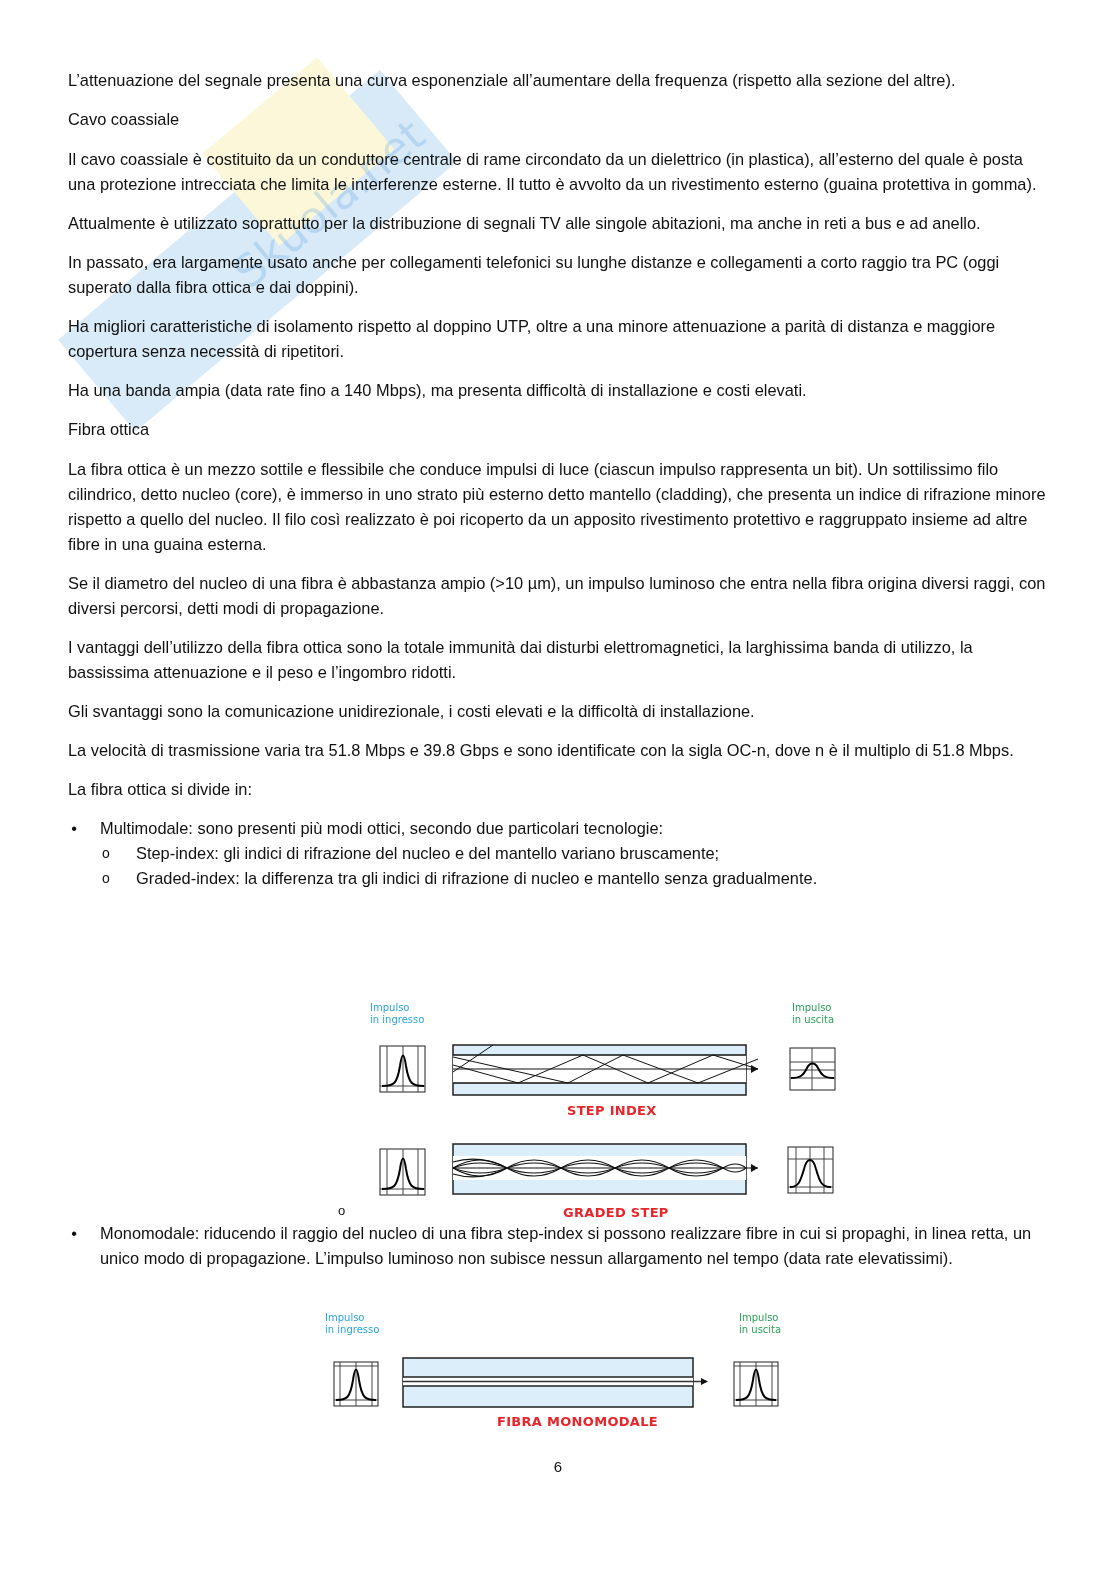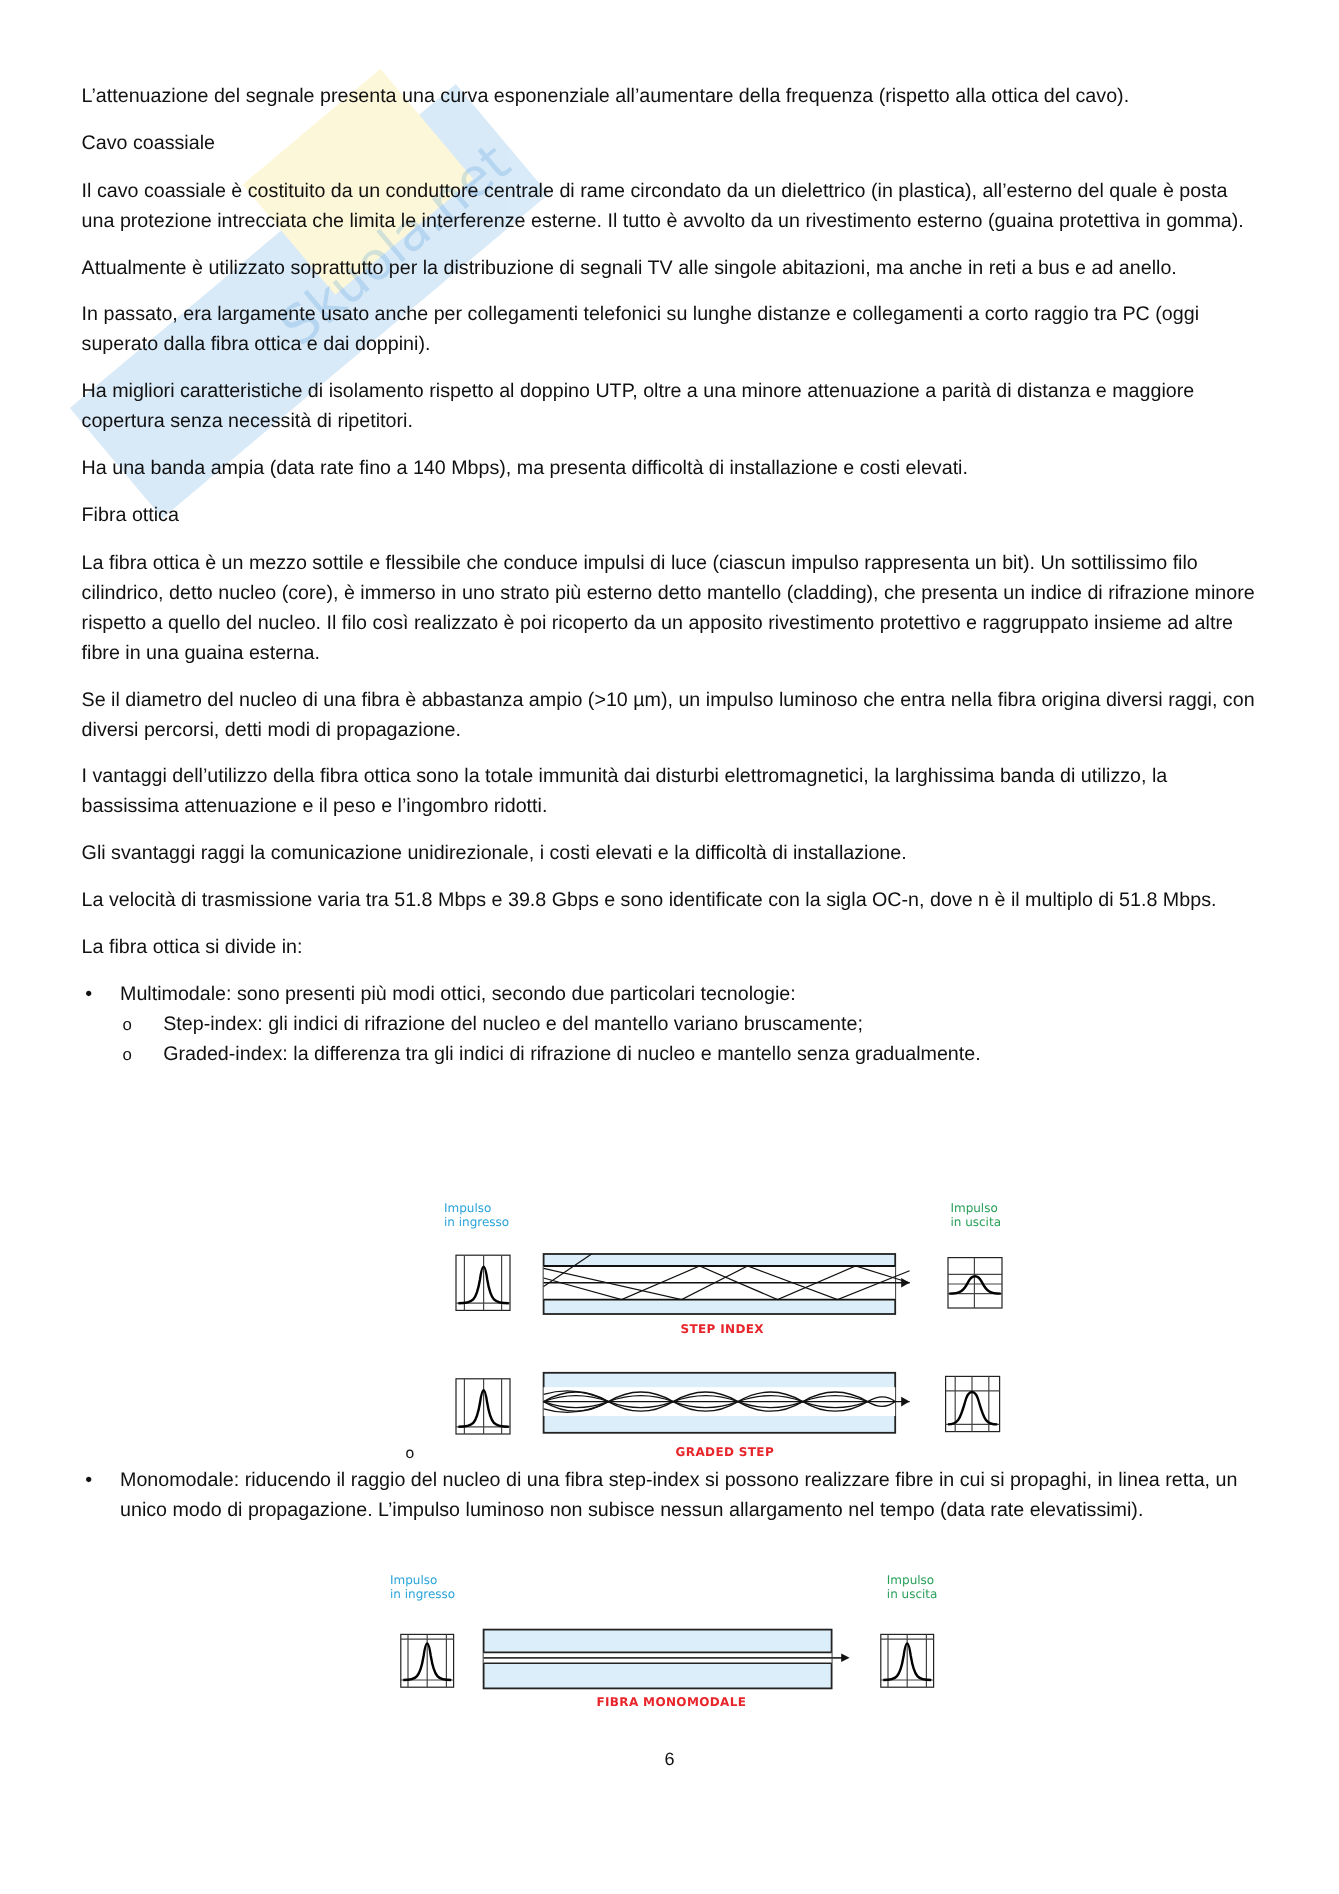--- a/index.html
+++ b/index.html
@@ -9,50 +9,50 @@
     .page { position: absolute; left: 68px; top: 68px; width: 980px; font-size: 16.4px; line-height: 25px; }
     p { margin: 0 0 14px 0; }
     .h { font-weight: normal; margin-bottom: 15px; }
     .b1 { position: relative; padding-left: 32px; }
     .b1 .dot { position: absolute; left: 0; top: 0; width: 12px; text-align: center; }
     .b2 { position: relative; padding-left: 100px; margin-left: -32px; }
     .b2 .ring { position: absolute; left: 66px; top: 0; font-size: 14px; }
     .fig { position: absolute; }
     .cap-in { position: absolute; font-family: "DejaVu Sans", sans-serif; font-size: 10px; line-height: 12px; color: #2aa4d8; }
     .cap-out { position: absolute; font-family: "DejaVu Sans", sans-serif; font-size: 10px; line-height: 12px; color: #2aa05a; }
-    .cap-red { position: absolute; font-family: "DejaVu Sans", sans-serif; font-size: 10px; font-weight: bold; color: #e8252b; letter-spacing: 0.3px; }
+    .cap-red { position: absolute; font-family: "DejaVu Sans", sans-serif; font-size: 13px; font-weight: bold; color: #e8252b; letter-spacing: 0.3px; }
     .pagenum { position: absolute; left: 0; width: 1116px; top: 1458px; text-align: center; font-size: 15px; }
     .stray-ring { position: absolute; left: 338px; top: 1203px; font-size: 13px; }
   </style>
 </head>
 <body>
 
 <svg class="watermark" viewBox="0 0 470 440">
   <g opacity="0.18" transform="rotate(-40 235 220)">
     <rect x="20" y="170" width="420" height="120" fill="#2e8bd6"></rect>
     <rect x="250" y="120" width="150" height="120" fill="#f6d535"></rect>
   </g>
   <text x="230" y="270" font-size="44" fill="#2e8bd6" opacity="0.2" transform="rotate(-40 230 270)" font-family="DejaVu Sans, sans-serif">Skuola.net</text>
 </svg>
 
 <div class="page">
-  <p>L’attenuazione del segnale presenta una curva esponenziale all’aumentare della frequenza (rispetto alla ottica del cavo).</p>
+  <p>L’attenuazione del segnale presenta una curva esponenziale all’aumentare della frequenza (rispetto alla sezione del altre).</p>
 
   <p class="h">Cavo coassiale</p>
   <p>Il cavo coassiale è costituito da un conduttore centrale di rame circondato da un dielettrico (in plastica), all’esterno del quale è posta una protezione intrecciata che limita le interferenze esterne. Il tutto è avvolto da un rivestimento esterno (guaina protettiva in gomma).</p>
   <p>Attualmente è utilizzato soprattutto per la distribuzione di segnali TV alle singole abitazioni, ma anche in reti a bus e ad anello.</p>
   <p>In passato, era largamente usato anche per collegamenti telefonici su lunghe distanze e collegamenti a corto raggio tra PC (oggi superato dalla fibra ottica e dai doppini).</p>
   <p>Ha migliori caratteristiche di isolamento rispetto al doppino UTP, oltre a una minore attenuazione a parità di distanza e maggiore copertura senza necessità di ripetitori.</p>
   <p>Ha una banda ampia (data rate fino a 140 Mbps), ma presenta difficoltà di installazione e costi elevati.</p>
 
   <p class="h">Fibra ottica</p>
   <p>La fibra ottica è un mezzo sottile e flessibile che conduce impulsi di luce (ciascun impulso rappresenta un bit). Un sottilissimo filo cilindrico, detto nucleo (core), è immerso in uno strato più esterno detto mantello (cladding), che presenta un indice di rifrazione minore rispetto a quello del nucleo. Il filo così realizzato è poi ricoperto da un apposito rivestimento protettivo e raggruppato insieme ad altre fibre in una guaina esterna.</p>
   <p>Se il diametro del nucleo di una fibra è abbastanza ampio (&gt;10 µm), un impulso luminoso che entra nella fibra origina diversi raggi, con diversi percorsi, detti modi di propagazione.</p>
   <p>I vantaggi dell’utilizzo della fibra ottica sono la totale immunità dai disturbi elettromagnetici, la larghissima banda di utilizzo, la bassissima attenuazione e il peso e l’ingombro ridotti.</p>
-  <p>Gli svantaggi raggi la comunicazione unidirezionale, i costi elevati e la difficoltà di installazione.</p>
+  <p>Gli svantaggi sono la comunicazione unidirezionale, i costi elevati e la difficoltà di installazione.</p>
   <p>La velocità di trasmissione varia tra 51.8 Mbps e 39.8 Gbps e sono identificate con la sigla OC-n, dove n è il multiplo di 51.8 Mbps.</p>
   <p style="">La fibra ottica si divide in:</p>
 
   <div class="b1">
     <span class="dot">•</span>
     <span>Multimodale: sono presenti più modi ottici, secondo due particolari tecnologie:</span>
   </div>
   <div class="b2" style="margin-left:0;padding-left:100px;margin-left:-32px">
     <span class="ring">o</span>
     <span>Step-index: gli indici di rifrazione del nucleo e del mantello variano bruscamente;</span>

